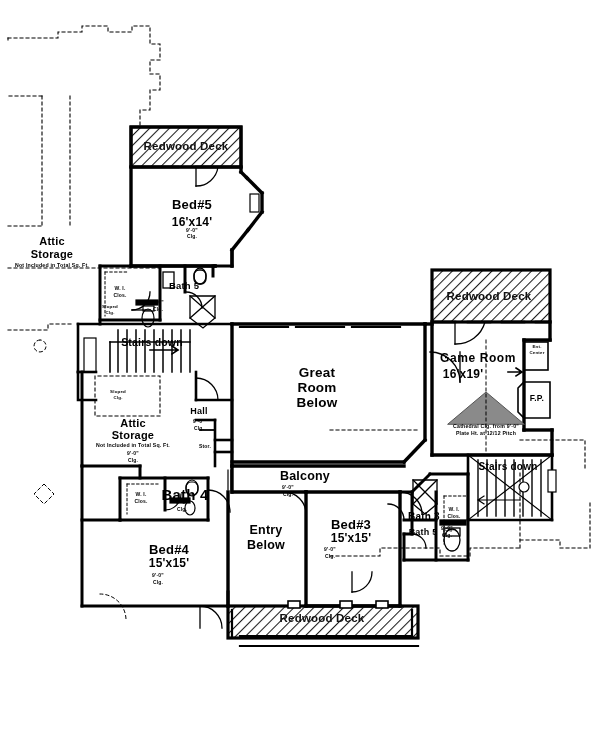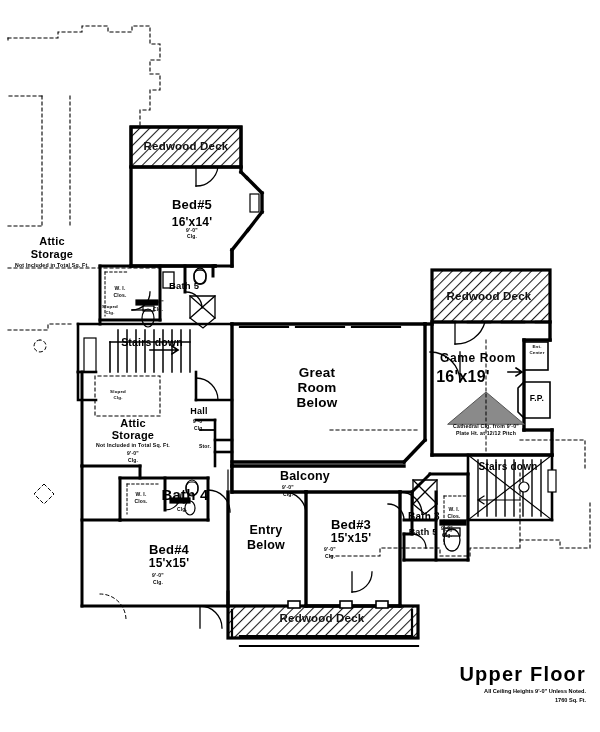--- a/index.html
+++ b/index.html
@@ -397,21 +397,21 @@
   <div class="lbl small ctr" style="left:199px;top:426px;">Clg.</div>
   <div class="lbl small ctr" style="left:205px;top:444px;">Stor.</div>
 
   <div class="lbl ctr" style="left:317px;top:366px;font-size:13.5px;">Great</div>
   <div class="lbl ctr" style="left:317px;top:381px;font-size:13.5px;">Room</div>
   <div class="lbl ctr" style="left:317px;top:396px;font-size:13.5px;">Below</div>
 
   <div class="lbl deck-txt ctr" style="left:489px;top:290px;color:#111;">Redwood Deck</div>
 
   <div class="lbl ctr" style="left:478px;top:352px;font-size:12px;letter-spacing:.6px;">Game Room</div>
-  <div class="lbl ctr" style="left:463px;top:368px;font-size:16px;">16'x19'</div>
+  <div class="lbl ctr" style="left:463px;top:368px;font-size:12px;">16'x19'</div>
   <div class="lbl tiny ctr" style="left:537px;top:345px;">Ent.</div>
   <div class="lbl tiny ctr" style="left:537px;top:351px;">Center</div>
   <div class="lbl ctr" style="left:537px;top:394px;font-size:8.5px;">F.P.</div>
   <div class="lbl note ctr" style="left:486px;top:424px;">Cathedral Clg. from 9'-0"</div>
   <div class="lbl note ctr" style="left:486px;top:431px;">Plate Ht. at 12/12 Pitch</div>
 
   <div class="lbl ctr" style="left:305px;top:470px;font-size:12.5px;">Balcony</div>
   <div class="lbl small ctr" style="left:288px;top:485px;">9'-0"</div>
   <div class="lbl small ctr" style="left:288px;top:492px;">Clg.</div>
 
@@ -440,19 +440,14 @@
   <div class="lbl small ctr" style="left:447px;top:533px;">Clg.</div>
   <div class="lbl small ctr" style="left:454px;top:507px;">W. I.</div>
   <div class="lbl small ctr" style="left:454px;top:514px;">Clos.</div>
   <div class="lbl tiny ctr" style="left:449px;top:522px;">Sloped</div>
   <div class="lbl tiny ctr" style="left:449px;top:528px;">Clg.</div>
 
   <div class="lbl ctr" style="left:508px;top:462px;font-size:10px;">Stairs down</div>
 
   <div class="lbl deck-txt ctr" style="left:322px;top:612px;color:#111;">Redwood Deck</div>
 
-  <div id="title-block">
-    <div id="title-main">Upper Floor</div>
-    <div id="title-sub">All Ceiling Heights 9'-0" Unless Noted.</div>
-    <div id="title-sub">1760 Sq. Ft.</div>
-  </div>
 
 </div>
 
 </body></html>

